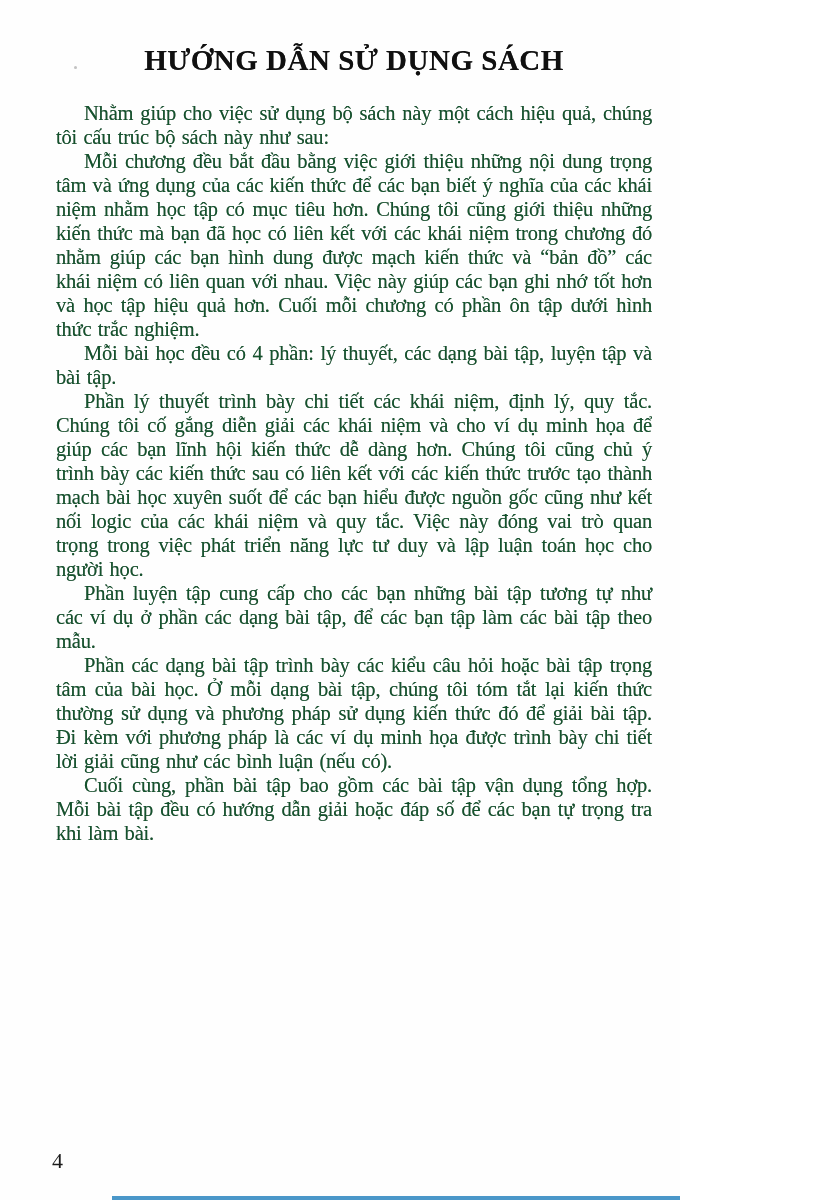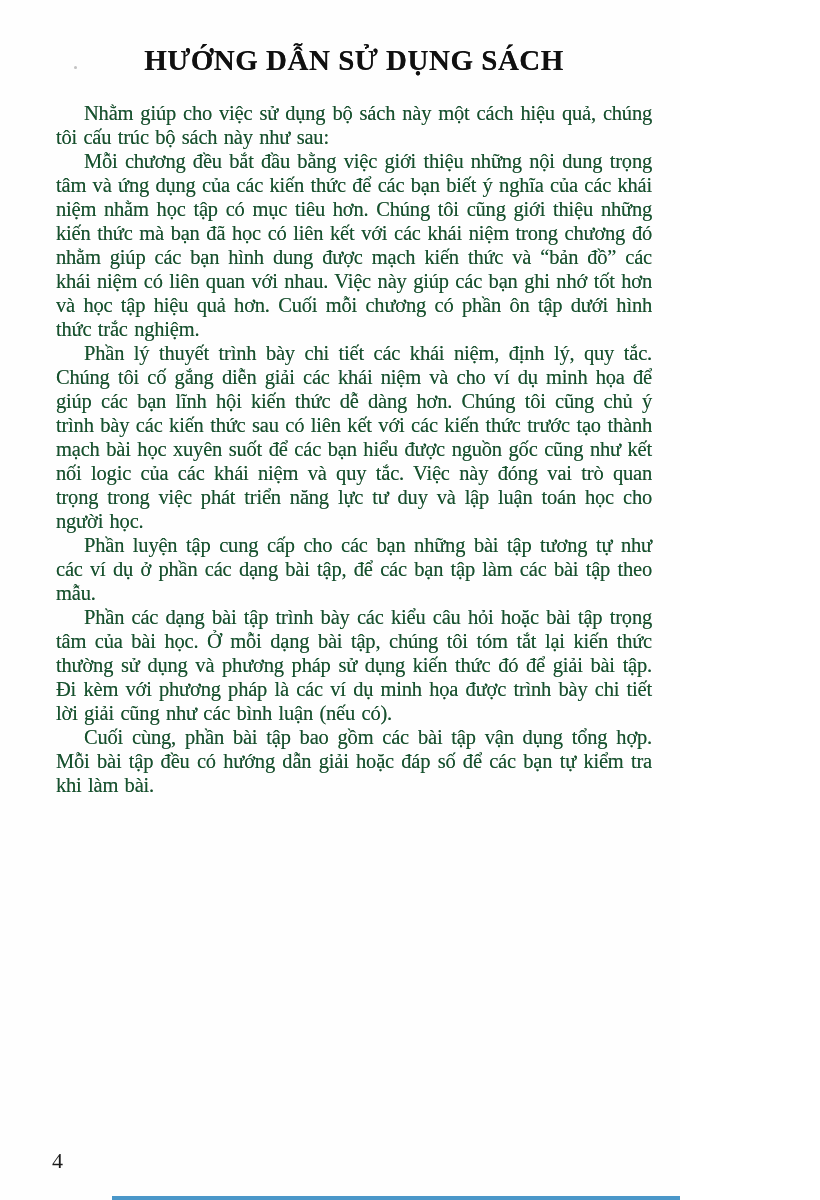--- a/index.html
+++ b/index.html
@@ -68,22 +68,23 @@
 <body>
 
 <div class="page">
   <div class="scan-speck"></div>
 
   <div class="content">
     <h1 class="doc-title">HƯỚNG DẪN SỬ DỤNG SÁCH</h1>
 
     <p class="body-par">Nhằm giúp cho việc sử dụng bộ sách này một cách hiệu quả, chúng tôi cấu trúc bộ sách này như sau:</p>
     <p class="body-par">Mỗi chương đều bắt đầu bằng việc giới thiệu những nội dung trọng tâm và ứng dụng của các kiến thức để các bạn biết ý nghĩa của các khái niệm nhằm học tập có mục tiêu hơn. Chúng tôi cũng giới thiệu những kiến thức mà bạn đã học có liên kết với các khái niệm trong chương đó nhằm giúp các bạn hình dung được mạch kiến thức và “bản đồ” các khái niệm có liên quan với nhau. Việc này giúp các bạn ghi nhớ tốt hơn và học tập hiệu quả hơn. Cuối mỗi chương có phần ôn tập dưới hình thức trắc nghiệm.</p>
+    <p class="body-par">Mỗi bài học đều có 4 phần: lý thuyết, các dạng bài tập, luyện tập và bài tập.</p>
     <p class="body-par">Phần lý thuyết trình bày chi tiết các khái niệm, định lý, quy tắc. Chúng tôi cố gắng diễn giải các khái niệm và cho ví dụ minh họa để giúp các bạn lĩnh hội kiến thức dễ dàng hơn. Chúng tôi cũng chủ ý trình bày các kiến thức sau có liên kết với các kiến thức trước tạo thành mạch bài học xuyên suốt để các bạn hiểu được nguồn gốc cũng như kết nối logic của các khái niệm và quy tắc. Việc này đóng vai trò quan trọng trong việc phát triển năng lực tư duy và lập luận toán học cho người học.</p>
     <p class="body-par">Phần luyện tập cung cấp cho các bạn những bài tập tương tự như các ví dụ ở phần các dạng bài tập, để các bạn tập làm các bài tập theo mẫu.</p>
     <p class="body-par">Phần các dạng bài tập trình bày các kiểu câu hỏi hoặc bài tập trọng tâm của bài học. Ở mỗi dạng bài tập, chúng tôi tóm tắt lại kiến thức thường sử dụng và phương pháp sử dụng kiến thức đó để giải bài tập. Đi kèm với phương pháp là các ví dụ minh họa được trình bày chi tiết lời giải cũng như các bình luận (nếu có).</p>
-    <p class="body-par">Cuối cùng, phần bài tập bao gồm các bài tập vận dụng tổng hợp. Mỗi bài tập đều có hướng dẫn giải hoặc đáp số để các bạn tự kiểm tra khi làm bài.</p>
+    <p class="body-par">Cuối cùng, phần bài tập bao gồm các bài tập vận dụng tổng hợp. Mỗi bài tập đều có hướng dẫn giải hoặc đáp số để các bạn tự trọng tra khi làm bài.</p>
   </div>
 
   <div class="page-number">4</div>
 
   <div class="footer-accent-bar" style="background: rgb(74, 151, 201);"></div>
 </div>
 
 </body></html>

